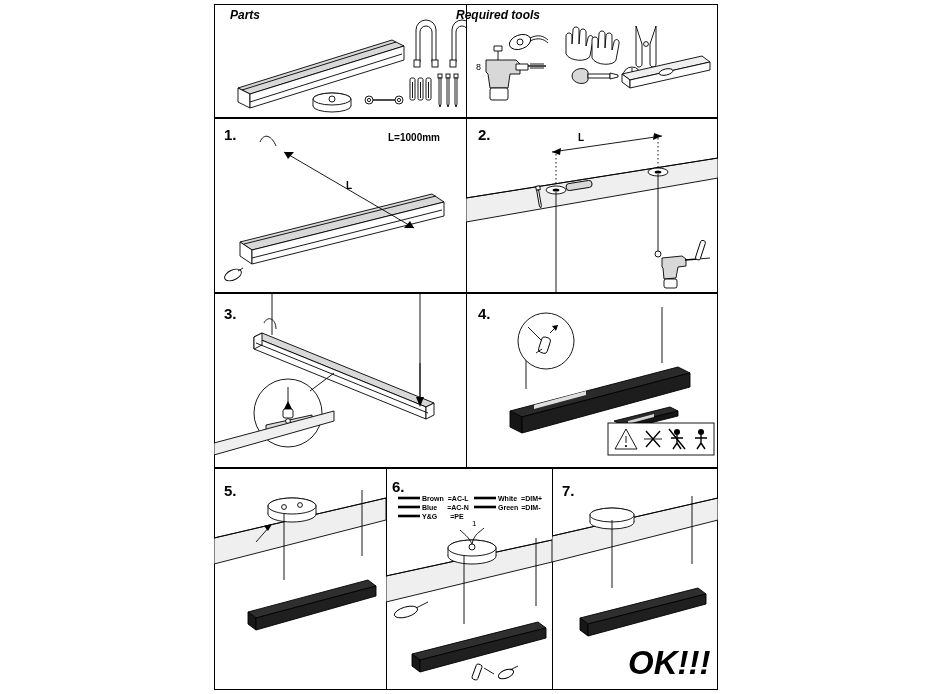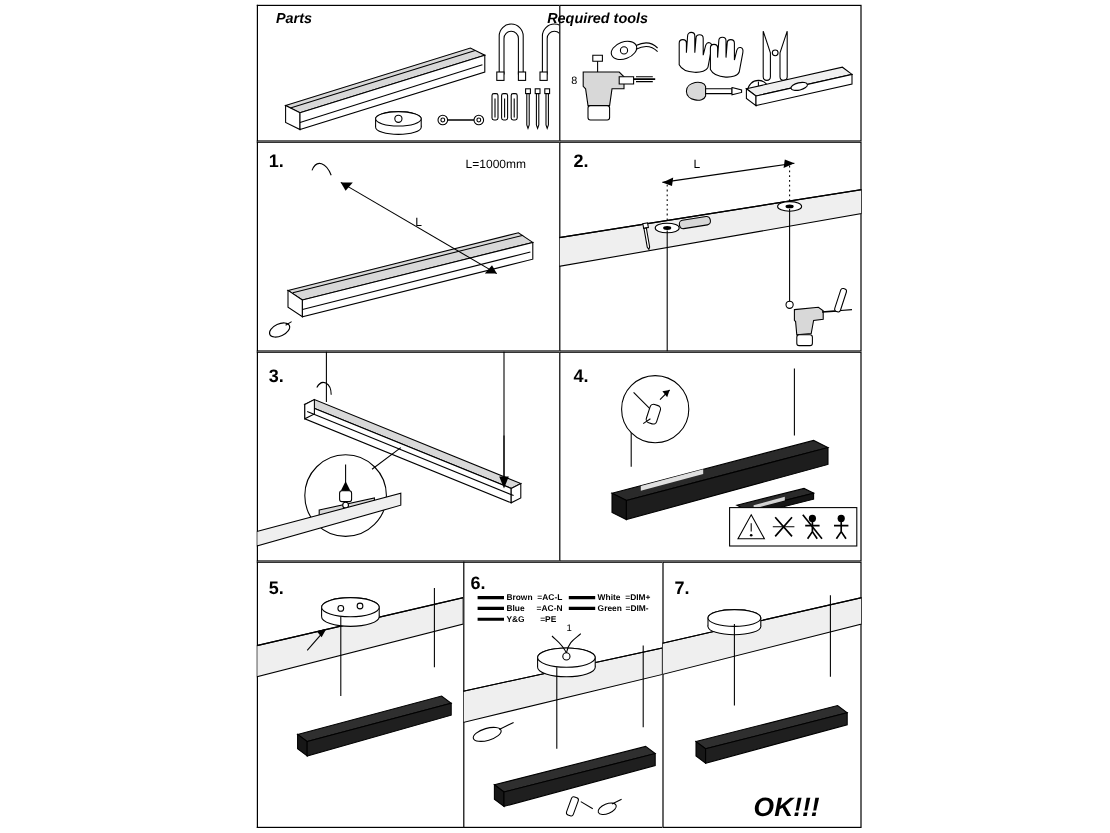--- a/index.html
+++ b/index.html
@@ -42,31 +42,30 @@
     color: #000;
   }
   .lbl {
     position: absolute;
     font-size: 10px;
     color: #000;
   }
   .lbl-bold {
     position: absolute;
     font-size: 10px;
-    font-weight: normal;
+    font-weight: bold;
     color: #000;
   }
   .ok {
     position: absolute;
     font-weight: bold;
     font-style: italic;
-    font-size: 22px;
+    font-size: 33px;
     color: #000;
     letter-spacing: 0px;
-    margin-top: 16px;
   }
   svg { display: block; }
   .ln { stroke: #000; fill: none; }
   .thin { stroke-width: 0.9; }
   .med { stroke-width: 1.4; }
   .fillblk { fill: #000; }
   .fillwht { fill: #fff; }
   .fillgry { fill: #d8d8d8; }
   .filllgt { fill: #efefef; }
   .dot { stroke-dasharray: 1.5 2.5; }

